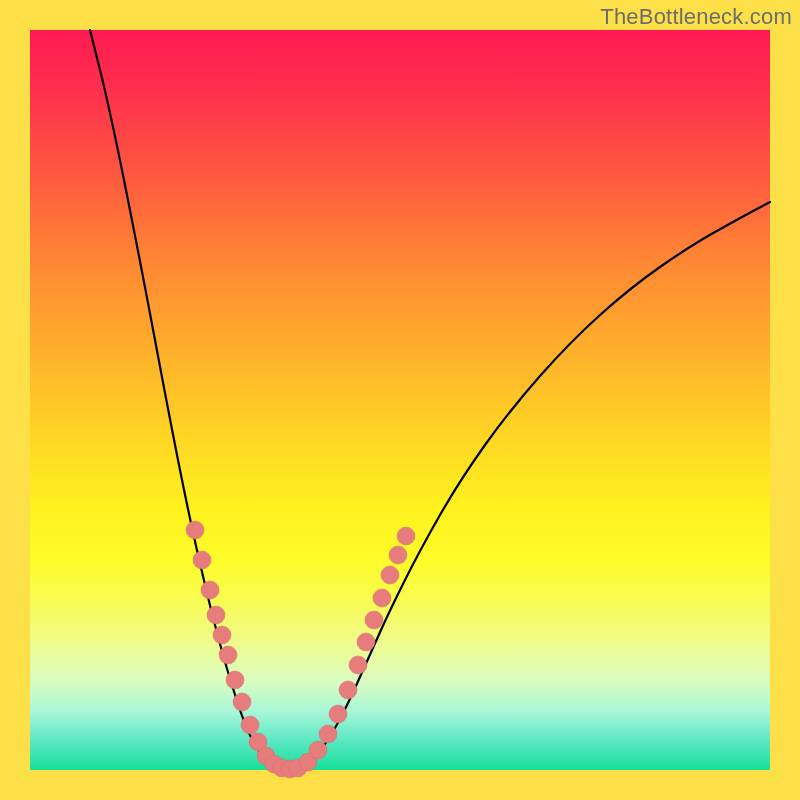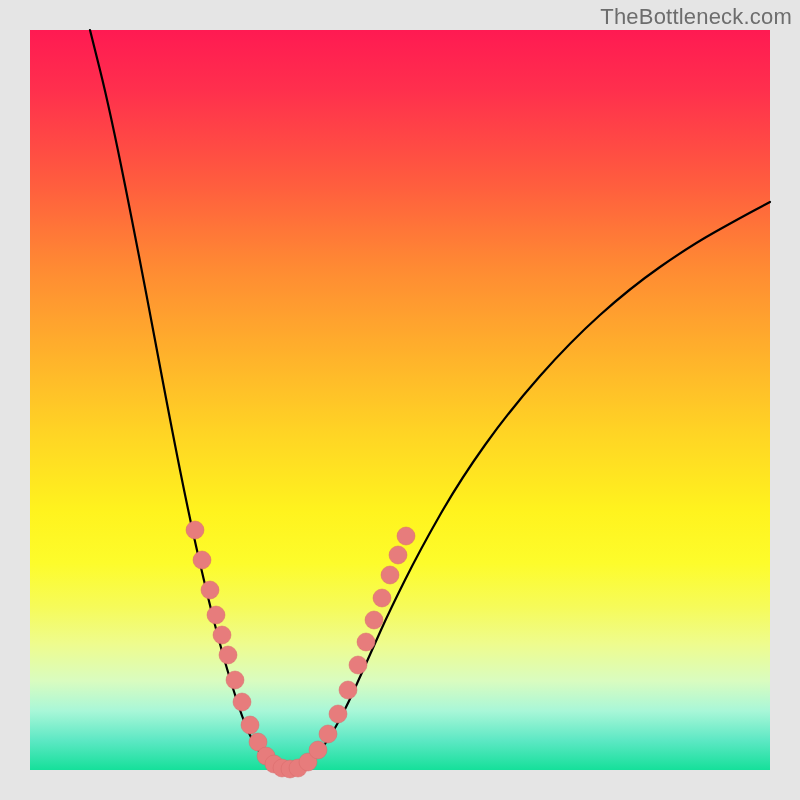--- a/index.html
+++ b/index.html
@@ -10,21 +10,21 @@
     background: #000;
     overflow: hidden;
     font-family: Arial, Helvetica, sans-serif;
   }
   .frame {
     position: absolute;
     top: 0;
     left: 0;
     width: 800px;
     height: 800px;
-    background: #e5e5e5;
+    background: #fde047;
   }
   .plot-area {
     position: absolute;
     left: 30px;
     top: 30px;
     width: 740px;
     height: 740px;
     
   }
   .grad-main {

